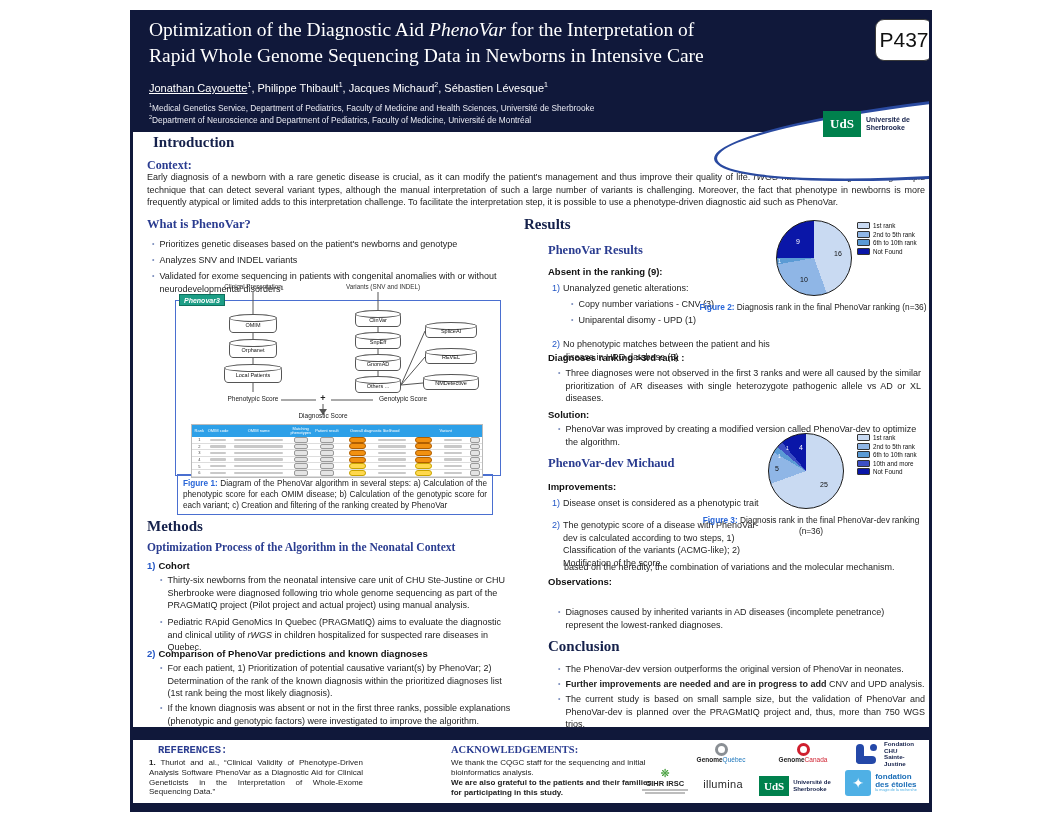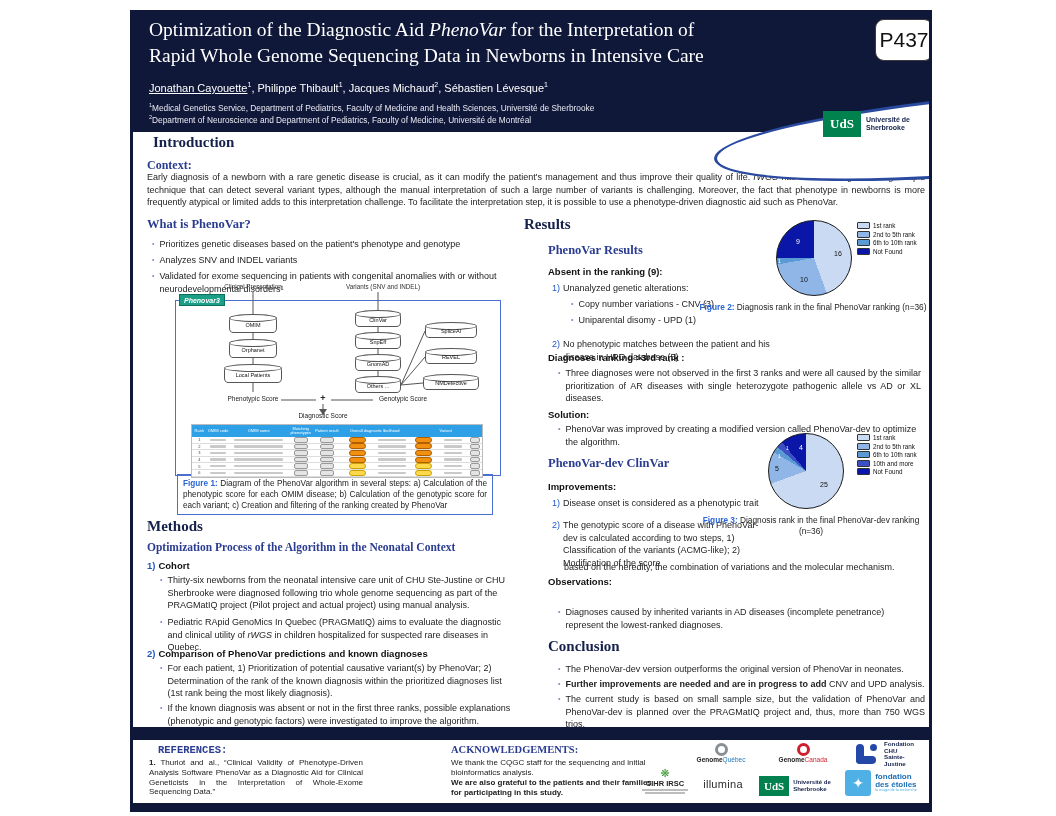--- a/index.html
+++ b/index.html
@@ -113,21 +113,21 @@
 
   <div class="abs h1" style="left:12px;top:124px;margin-left:8px;">Introduction</div>
   <div class="abs h2" style="left:14px;top:148px;font-size:12px;">Context:</div>
   <div class="abs txt just" style="left:14px;top:161px;width:778px;">
     <span>Early diagnosis of a newborn with a rare genetic disease is crucial, as it can modify the patient's management and thus improve their quality of life. </span><span class="it">rWGS</span><span> has the advantage of being a rapid technique that can detect several variant types, although the manual interpretation of such a large number of variants is challenging. Moreover, the fact that phenotype in newborns is more frequently atypical or limited adds to this interpretation challenge. To facilitate the interpretation step, it is possible to use a phenotype-driven diagnostic aid such as PhenoVar.</span>
   </div>
 
   <div class="abs h2" style="left:14px;top:207px;font-size:12.5px;">What is PhenoVar?</div>
   <div class="abs bul txt" style="left:18px;top:228px;width:370px;">
         <span class="bdot">•</span>
-        <span>Prioritizes genetic diseases based on the patient's phenotype and genotype</span>
+        <span>Prioritizes genetic diseases based on the patient's newborns and genotype</span>
       </div>
   <div class="abs bul txt" style="left:18px;top:244px;width:370px;">
         <span class="bdot">•</span>
         <span>Analyzes SNV and INDEL variants</span>
       </div>
   <div class="abs bul txt" style="left:18px;top:260px;width:370px;">
         <span class="bdot">•</span>
         <span>Validated for exome sequencing in patients with congenital anomalies with or without neurodevelopmental disorders¹</span>
       </div>
 
@@ -458,21 +458,21 @@
   <div class="abs bul txt just" style="left:424px;top:357px;width:364px;">
         <span class="bdot">•</span>
         <span>Three diagnoses were not observed in the first 3 ranks and were all caused by the similar prioritization of AR diseases with single heterozygote pathogenic allele vs AD or XL diseases.</span>
       </div>
   <div class="abs lab" style="left:415px;top:399px;">Solution:</div>
   <div class="abs bul txt" style="left:424px;top:413px;width:364px;">
         <span class="bdot">•</span>
         <span>PhenoVar was improved by creating a modified version called PhenoVar-dev to optimize the algorithm.</span>
       </div>
 
-  <div class="abs h2" style="left:415px;top:446px;font-size:12.5px;">PhenoVar-dev ClinVar</div>
+  <div class="abs h2" style="left:415px;top:446px;font-size:12.5px;">PhenoVar-dev Michaud</div>
   <div class="abs lab" style="left:415px;top:471px;">Improvements:</div>
   <div class="abs bul txt" style="left:419px;top:487px;width:260px;">
         <span class="num">1)</span>
         <span>Disease onset is considered as a phenotypic trait</span>
       </div>
   <div class="abs bul txt" style="left:419px;top:509px;width:212px;">
         <span class="num">2)</span>
         <span>The genotypic score of a disease with PhenoVar-dev is calculated according to two steps, 1) Classification of the variants (ACMG-like); 2) Modification of the score</span>
       </div>
   <div class="abs txt" style="left:431px;top:551px;width:356px;">based on the heredity, the combination of variations and the molecular mechanism.</div>

